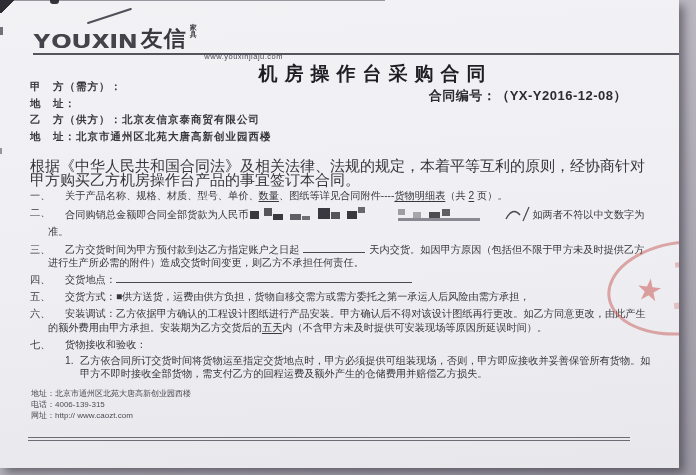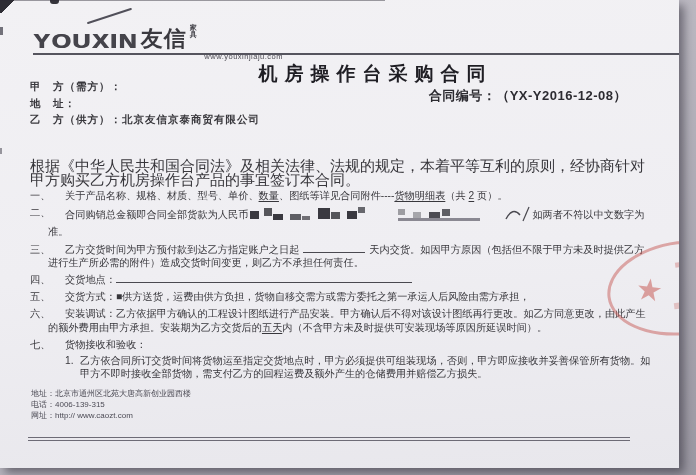--- a/index.html
+++ b/index.html
@@ -112,20 +112,21 @@
   </div>
   <div class="logo-rule"></div>
 
   <div class="title">机房操作台采购合同</div>
   <div class="contract-no">合同编号：（YX-Y2016-12-08）</div>
 
   <div class="parties">
     <div class="party-line"><span>甲　方（需方）：</span><span></span></div>
     <div class="party-line"><span>地　址：</span><span></span></div>
     <div class="party-line"><span>乙　方（供方）：</span><span>北京友信京泰商贸有限公司</span></div>
+    <div class="party-line"><span>地　址：</span><span>北京市通州区北苑大唐高新创业园西楼</span></div>
   </div>
 
   <div class="intro">根据《中华人民共和国合同法》及相关法律、法规的规定，本着平等互利的原则，经协商针对甲方购买乙方机房操作台产品的事宜签订本合同。</div>
 
   <div class="clauses">
 
     <div class="clause">
       <span class="cnum">一、</span>
       <span class="ctext"><span>关于产品名称、规格、材质、型号、单价、</span><span class="u">数量</span><span>、图纸等详见合同附件----</span><span class="u">货物明细表</span><span>（共 </span><span class="u">2</span><span> 页）。</span></span>
     </div>

